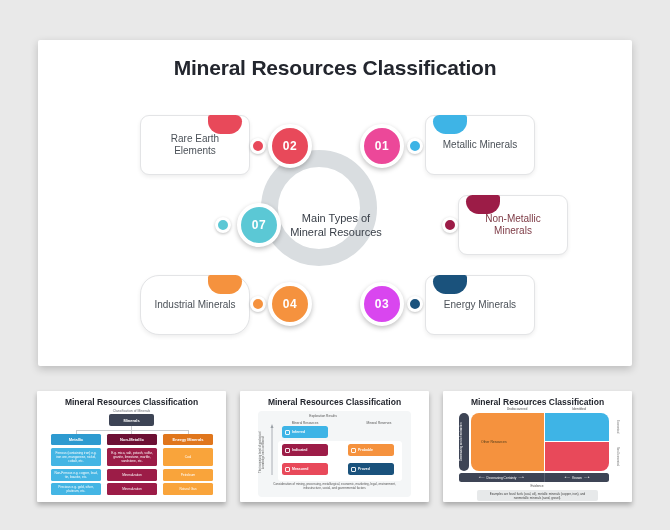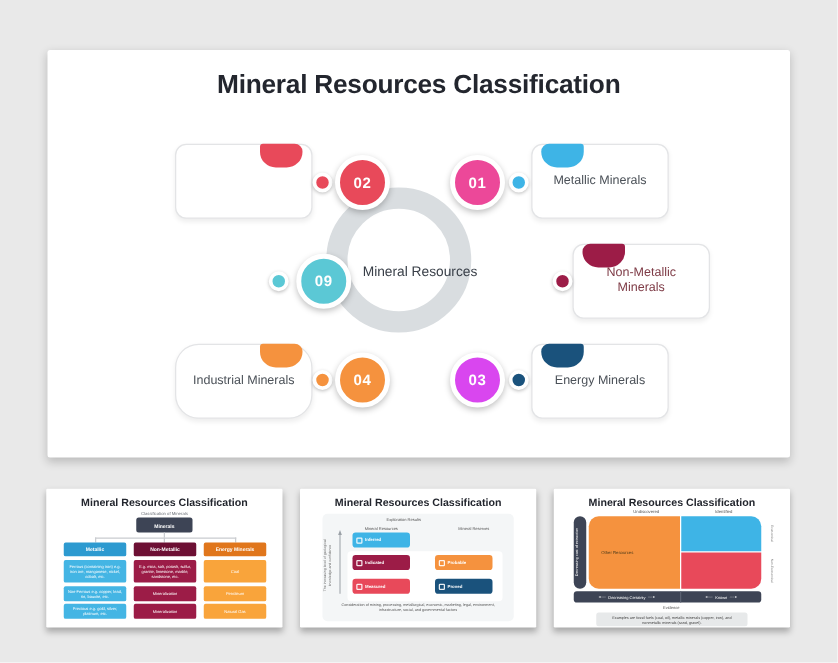--- a/index.html
+++ b/index.html
@@ -194,38 +194,40 @@
 </head>
 <body>
 
 <div class="stage">
 
   <div class="slide">
     <div class="slide-title">Mineral Resources Classification</div>
 
     <div class="ring"></div>
     <div class="center-label">
+      <div>Main Types of</div>
       <div>Mineral Resources</div>
     </div>
 
     <div class="card card-06">
       <div class="blob right-side" style="background: rgb(232, 73, 90);"></div>
+      <span class="lbl">Rare Earth Elements</span>
     </div>
     <div class="dot dt-06" style="background: rgb(232, 73, 90);"></div>
     <div class="numcircle nc-06" style="background: rgb(232, 73, 90);">02</div>
 
     <div class="card card-01">
       <div class="blob left-side" style="background: rgb(62, 180, 230);"></div>
       <span class="lbl">Metallic Minerals</span>
     </div>
     <div class="dot dt-01" style="background: rgb(62, 180, 230);"></div>
     <div class="numcircle nc-01" style="background: #ec4899;">01</div>
 
     <div class="dot dt-05" style="background: rgb(91, 200, 213);"></div>
-    <div class="numcircle nc-05" style="background: rgb(91, 200, 213);">09</div>
+    <div class="numcircle nc-05" style="background: rgb(91, 200, 213);">07</div>
 
     <div class="card card-02 maroon-text">
       <div class="blob left-side" style="background: rgb(156, 28, 71);"></div>
       <span class="lbl">Non-Metallic Minerals</span>
     </div>
     <div class="dot dt-02" style="background: rgb(156, 28, 71);"></div>
 
     <div class="card card-04">
       <div class="blob right-side" style="background: rgb(245, 146, 62);"></div>
       <span class="lbl">Industrial Minerals</span>

